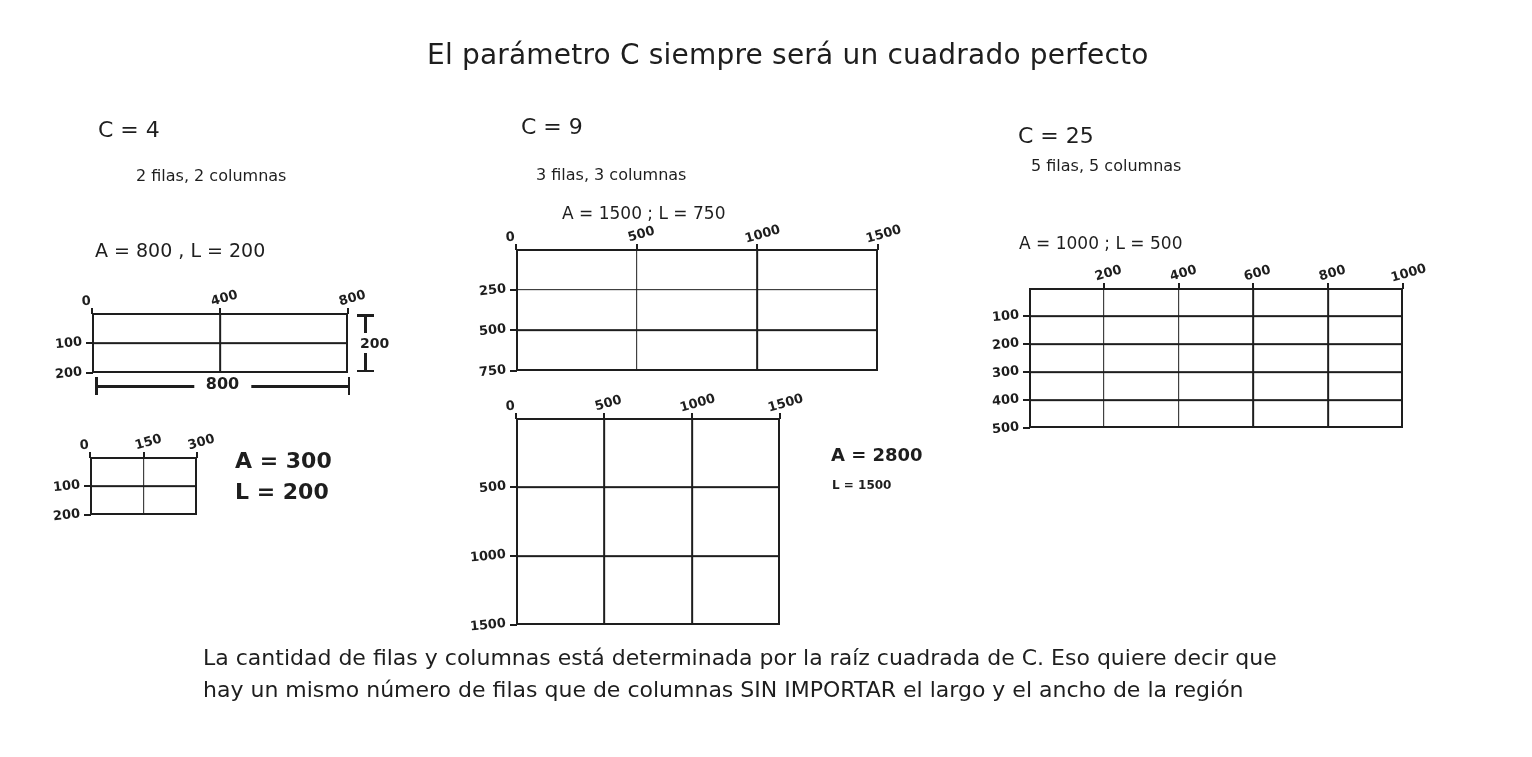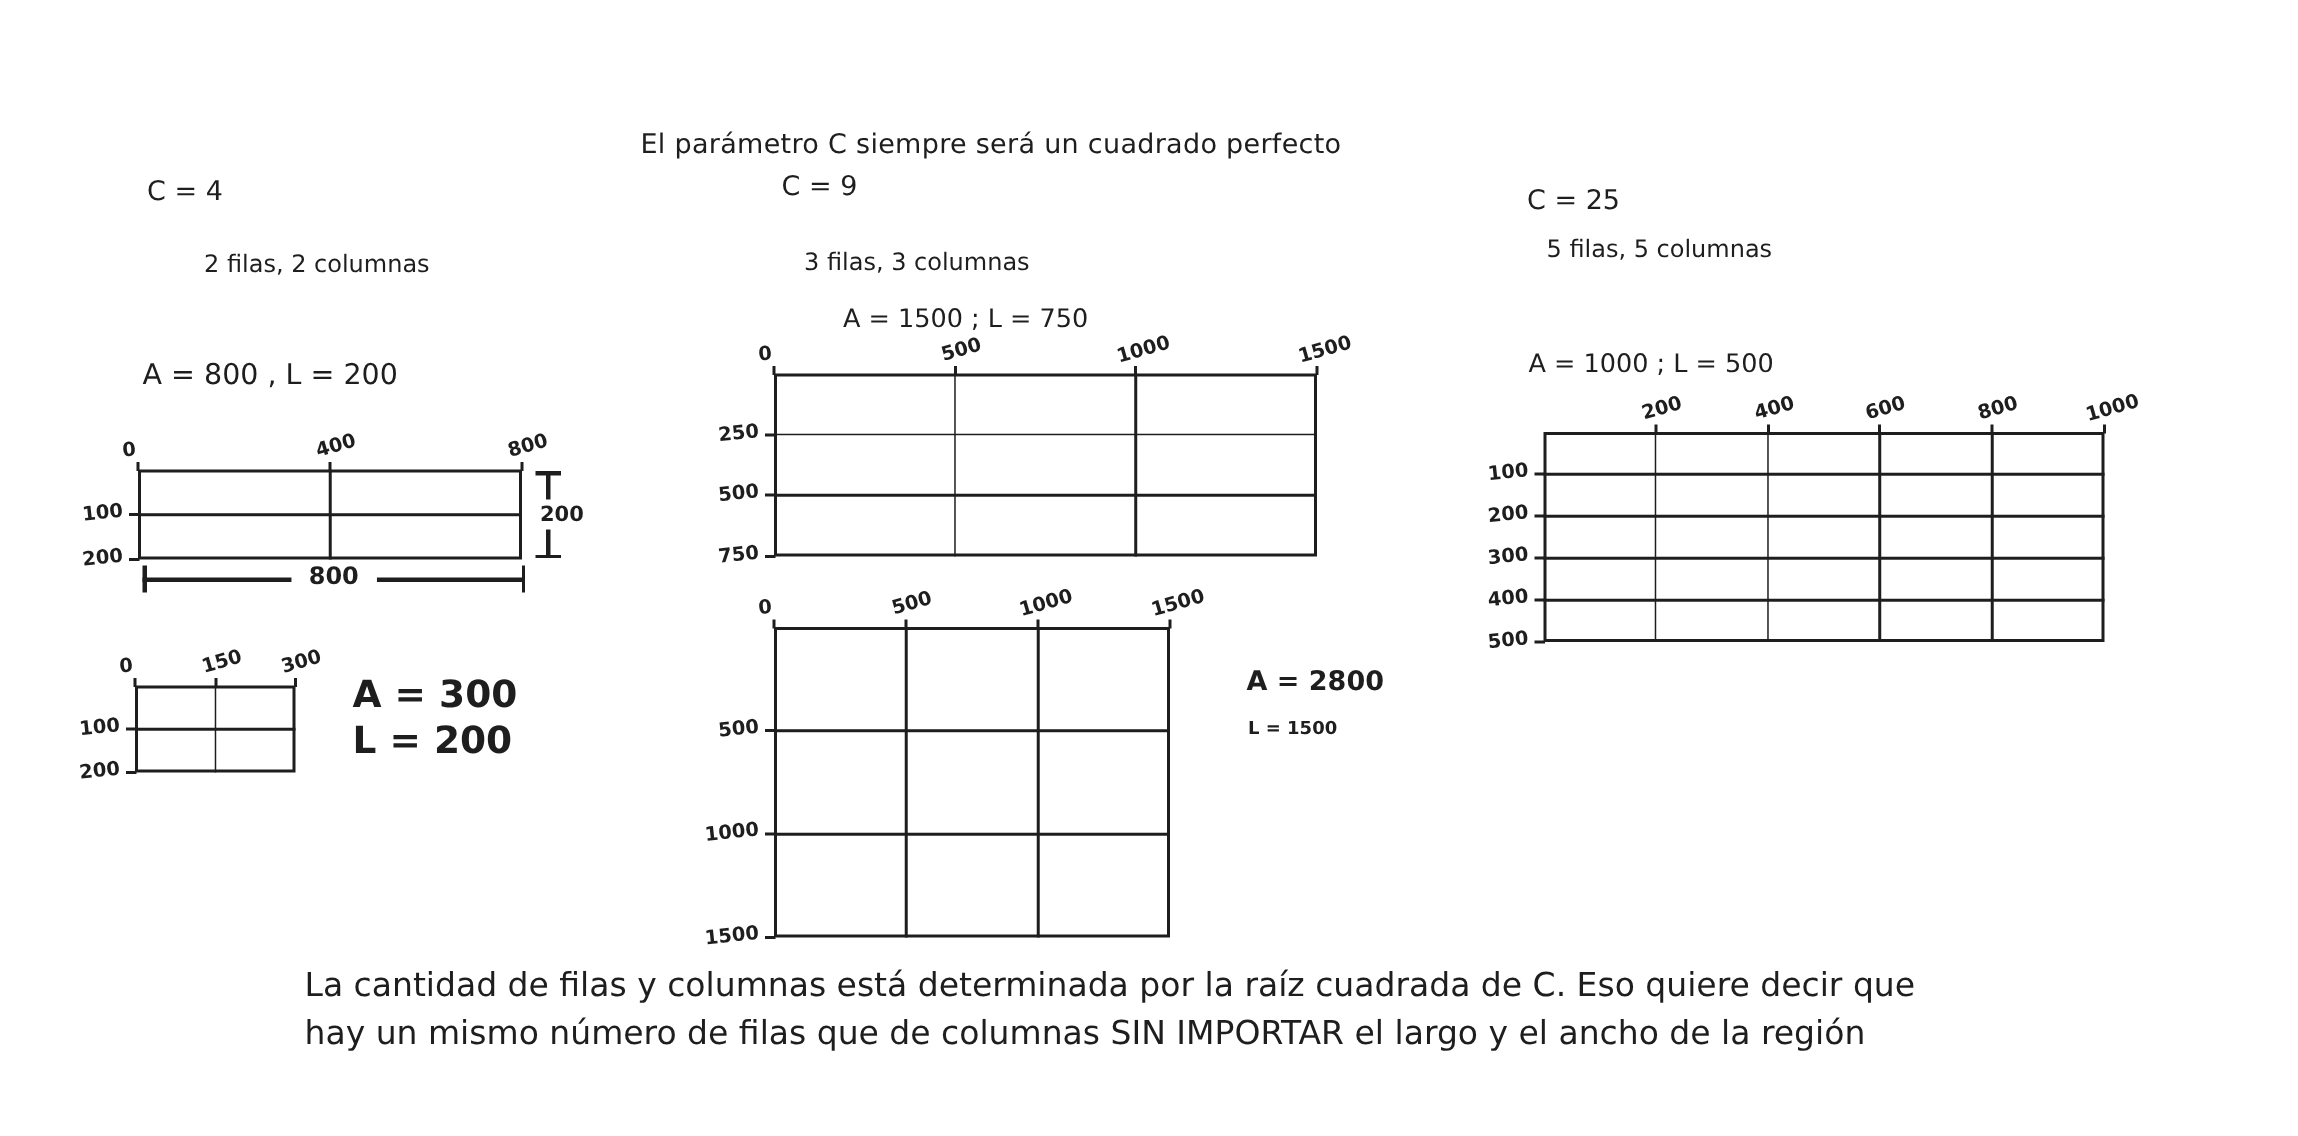--- a/index.html
+++ b/index.html
@@ -4,25 +4,25 @@
 <style>
   :root { --ink:#1e1e1e; --bg:#ffffff; }
   html,body { margin:0; padding:0; background:#fff; }
   #canvas {
     position:relative; width:1532px; height:757px; overflow:hidden;
     background:var(--bg); color:var(--ink);
     font-family:"DejaVu Sans", sans-serif;
   }
   .abs { position:absolute; white-space:nowrap; }
 
-  .title       { font-size:18px; letter-spacing:.2px;margin-top:48px; }
-  .c-label     { font-size:18px; }
+  .title       { font-size:28px; letter-spacing:.2px; }
+  .c-label     { font-size:22px; }
   .size-label  { font-size:16px; }
   .params-label{ font-size:18px; font-weight:normal; }
-  .note-label  { font-size:25px; font-weight:bold; }
+  .note-label  { font-size:22px; font-weight:bold; }
   .footer-line { font-size:22px; }
 
   #title      { left:427px;  top:38px;  }
   #c4-c       { left:98px;   top:117px; }
   #c4-size    { left:136px;  top:166px; }
   #c4-params  { left:95px;   top:239px; font-size:19px; }
   #c9-c       { left:521px;  top:114px; }
   #c9-size    { left:536px;  top:165px; }
   #c9-params  { left:562px;  top:203px; font-size:17px; }
   #c25-c      { left:1018px; top:123px; }

